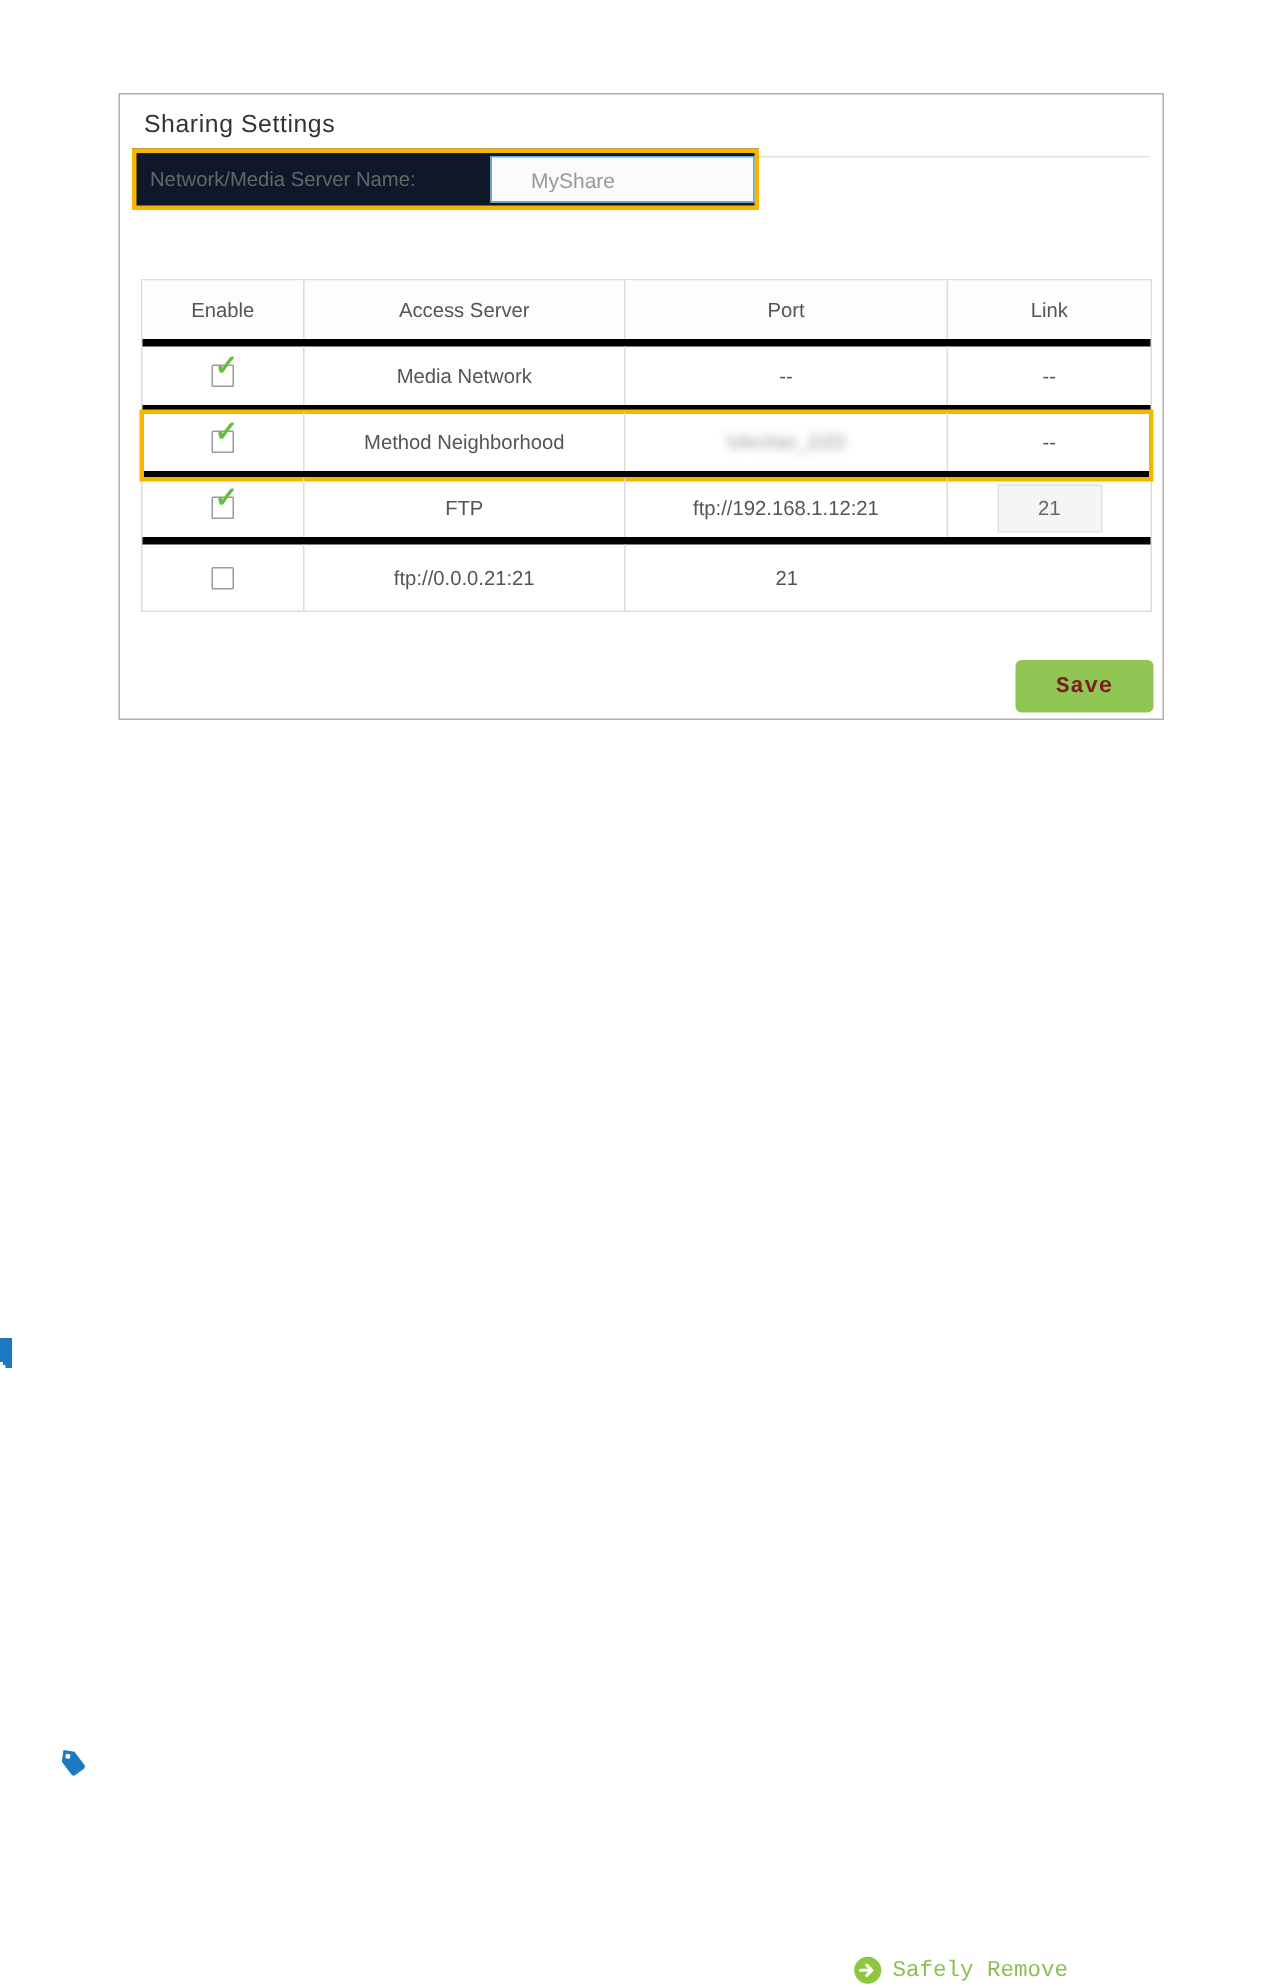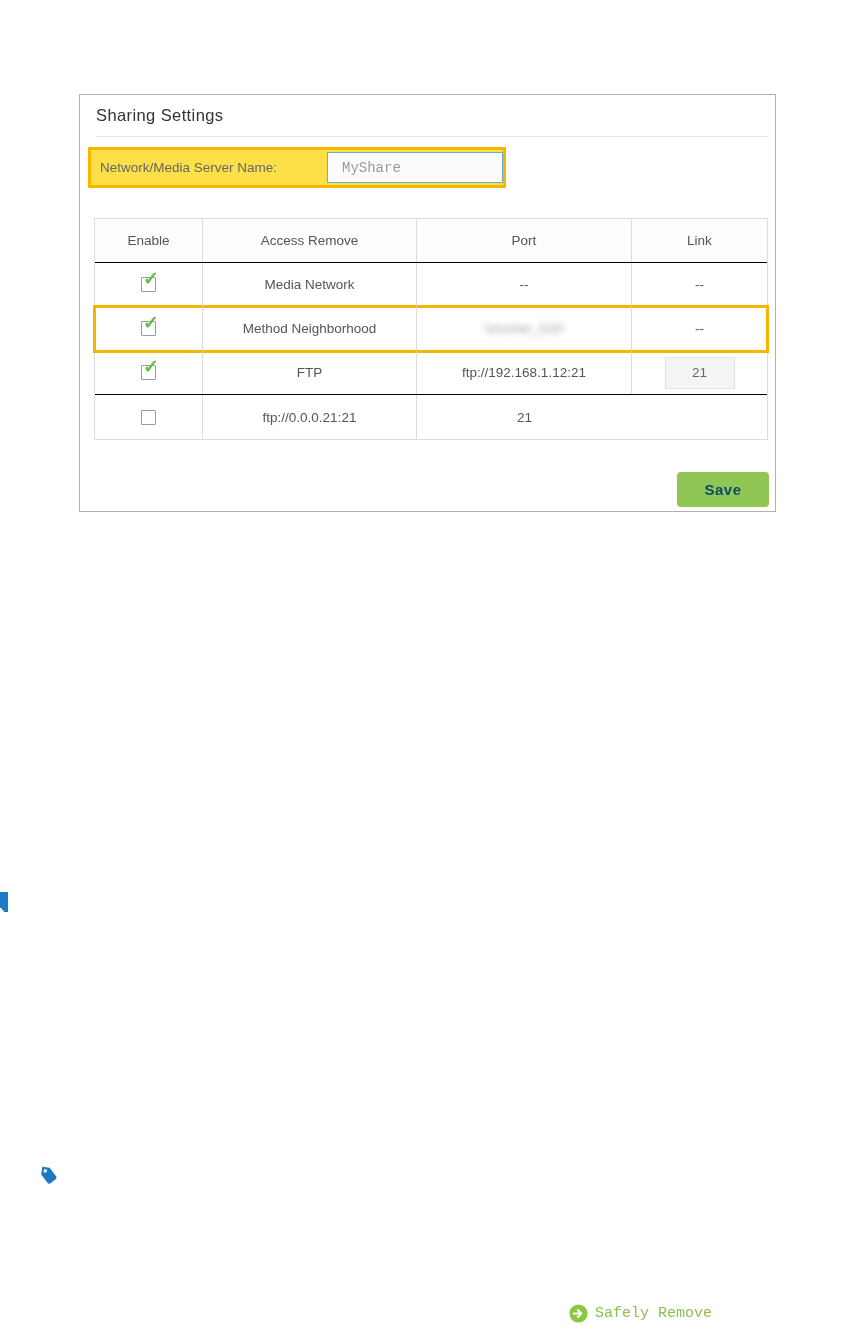--- a/index.html
+++ b/index.html
@@ -1,40 +1,40 @@
 <!DOCTYPE html>
 <html><head>
 <meta charset="utf-8">
 <style>
   * { margin:0; padding:0; box-sizing:border-box; }
   html,body { width:856px; height:1325px; background:#ffffff;
     font-family:"Liberation Sans", sans-serif; position:relative; overflow:hidden; }
 
   
   .panel { position:absolute; left:79px; top:62px; width:697px; height:418px;
-    background:#fff; border:1px solid #b1b1b1;margin-top:32px; }
+    background:#fff; border:1px solid #b1b1b1; }
   .panel-title { position:absolute; left:16px; top:11px; font-size:16.5px;
     color:#333; letter-spacing:.4px; }
   .separator { position:absolute; left:16px; right:8px; top:41px;
     border-top:1px solid #e4e4e4; }
 
   
-  .hl-box { position:absolute; left:8px; top:52px; width:418px; height:41px;
-    border:3px solid #f7b500; background:#fde047; }
+  .hl-box { position:absolute; left:8px; top:36px; width:418px; height:41px;
+    border:3px solid #f7b500; background:#0f172a; }
   .hl-label { position:absolute; left:9px; top:0; height:35px; display:flex;
     align-items:center; font-size:13.5px; color:#666; }
   .name-input { position:absolute; left:236px; top:2px; width:176px; height:31px;
     border:1px solid #5fb1da; background:#fbfbfb; color:#999; font-size:14px;
-    padding-left:14px; font-family:Liberation Mono, monospace; outline:none; }
+    padding-left:26px; font-family:Liberation Sans, sans-serif; outline:none; }
 
   
   .ftable { position:absolute; left:14px; top:123px; width:674px;
     border:1px solid #dcdcdc; background:#fff; }
   .frow { display:grid; grid-template-columns:108px 214px 215px 135px;
-    border-bottom:1px solid #000000; height:44px; }
+    border-bottom:5px solid #000000; height:44px; }
   .frow:last-child { border-bottom:none; }
   .frow.header { background:#fdfdfd; }
   .fcell { border-right:1px solid #dcdcdc; display:flex; align-items:center;
     justify-content:center; font-size:13.5px; color:#555; position:relative; }
   .fcell:last-child { border-right:none; }
   .frow.header .fcell { color:#555; }
   .frow.hl { outline:3px solid #f7b500; outline-offset:-1px; z-index:5; }
 
   .cbox { width:15px; height:15px; border:1px solid #9a9a9a; background:#fff;
     position:relative; border-radius:1px; }
@@ -42,23 +42,23 @@
     font-size:19px; font-weight:bold; line-height:1; }
 
   .blurred { filter:blur(3px); color:#9a9a9a; }
 
   .port-input { width:70px; height:32px; background:#f5f5f5; border:1px solid #e2e2e2;
     text-align:center; font-size:13.5px; color:#666;
     font-family:"Liberation Sans", sans-serif; outline:none; }
 
   
   .save-btn { position:absolute; left:597px; top:377px; width:92px; height:35px;
-    background:#90c653; border:none; border-radius:4px; color:#0c4a6e;
+    background:#90c653; border:none; border-radius:4px; color:#7f1d1d;
     font-size:15px; font-weight:bold; letter-spacing:.5px; cursor:pointer;
-    font-family:Liberation Sans, sans-serif; }
+    font-family:Liberation Mono, monospace; }
 
   
   .note-icon { position:absolute; left:0; top:892px; width:8px; height:20px;
     background:#1b7ac2;
     clip-path:polygon(0 0,100% 0,100% 100%,45% 100%,45% 90%,25% 90%,25% 80%,0 80%); }
   .tag-icon { position:absolute; left:38px; top:1165px; width:21px; height:21px; }
 
   
   .safely-remove { position:absolute; left:569px; top:1304px; display:flex;
     align-items:center; gap:7px; cursor:pointer;font-family:Liberation Mono, monospace; }
@@ -73,21 +73,21 @@
   <div class="separator"></div>
 
   <div class="hl-box">
     <div class="hl-label">Network/Media Server Name:</div>
     <input class="name-input" type="text" value="MyShare" style="">
   </div>
 
   <div class="ftable">
     <div class="frow header">
         <div class="fcell">Enable</div>
-        <div class="fcell">Access Remove</div>
+        <div class="fcell">Access Server</div>
         <div class="fcell">Port</div>
         <div class="fcell">Link</div>
       </div>
 
   <div class="frow">
         <div class="fcell">
           <div class="cbox">
             <span class="check">✓</span>
           </div>
         </div>

